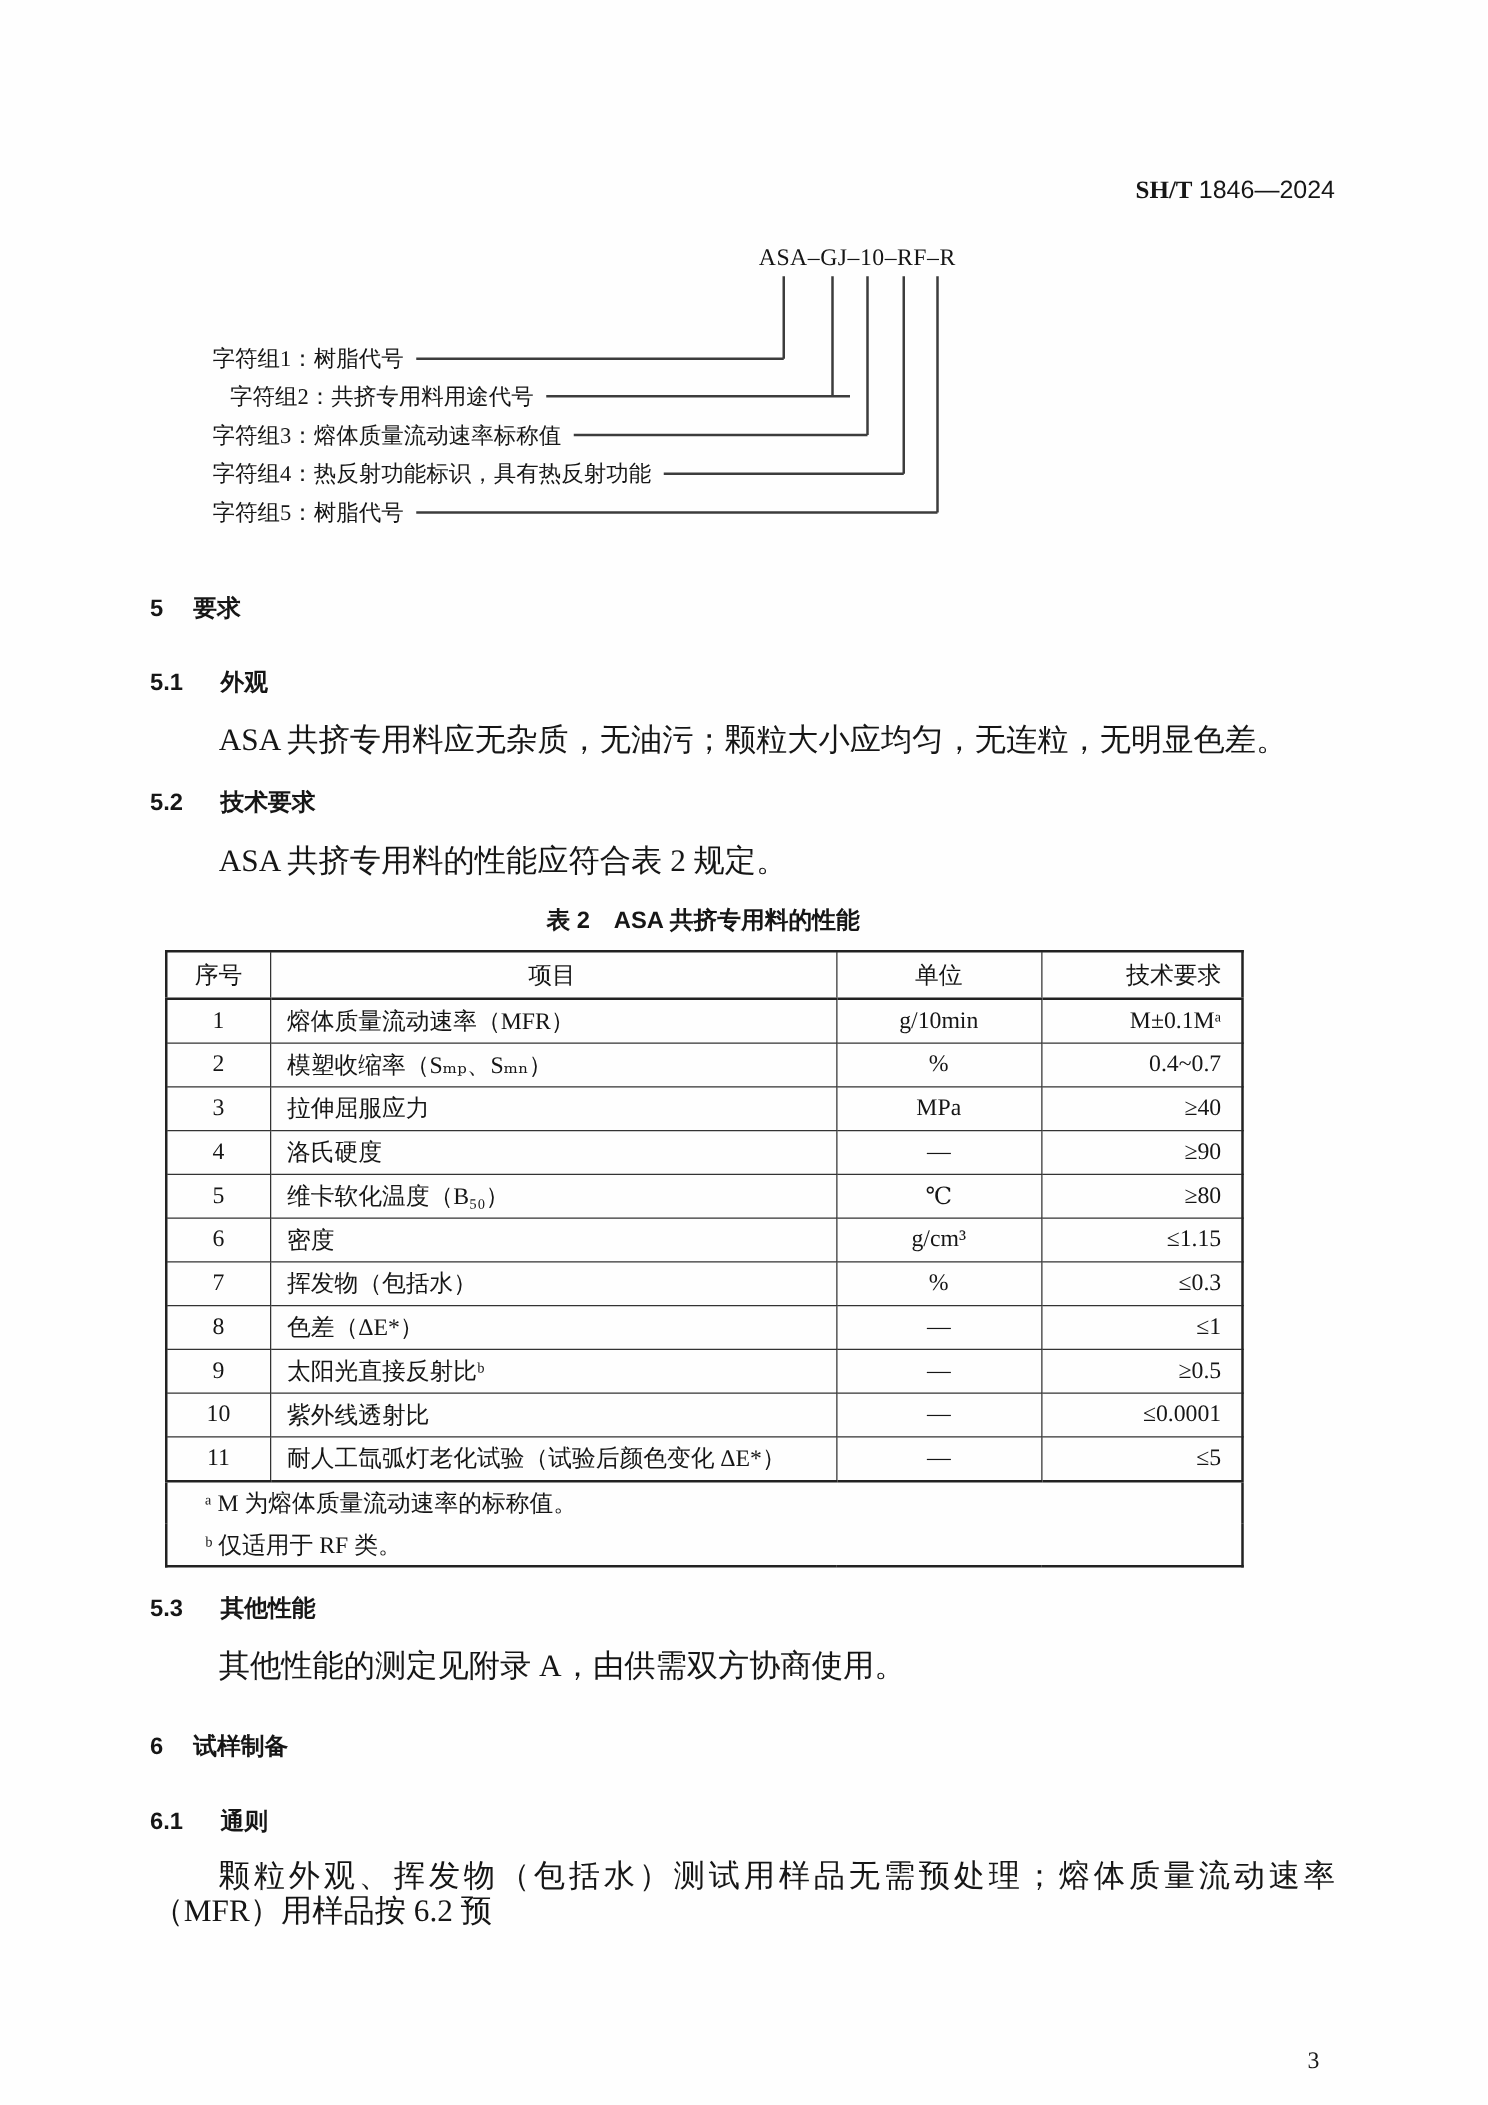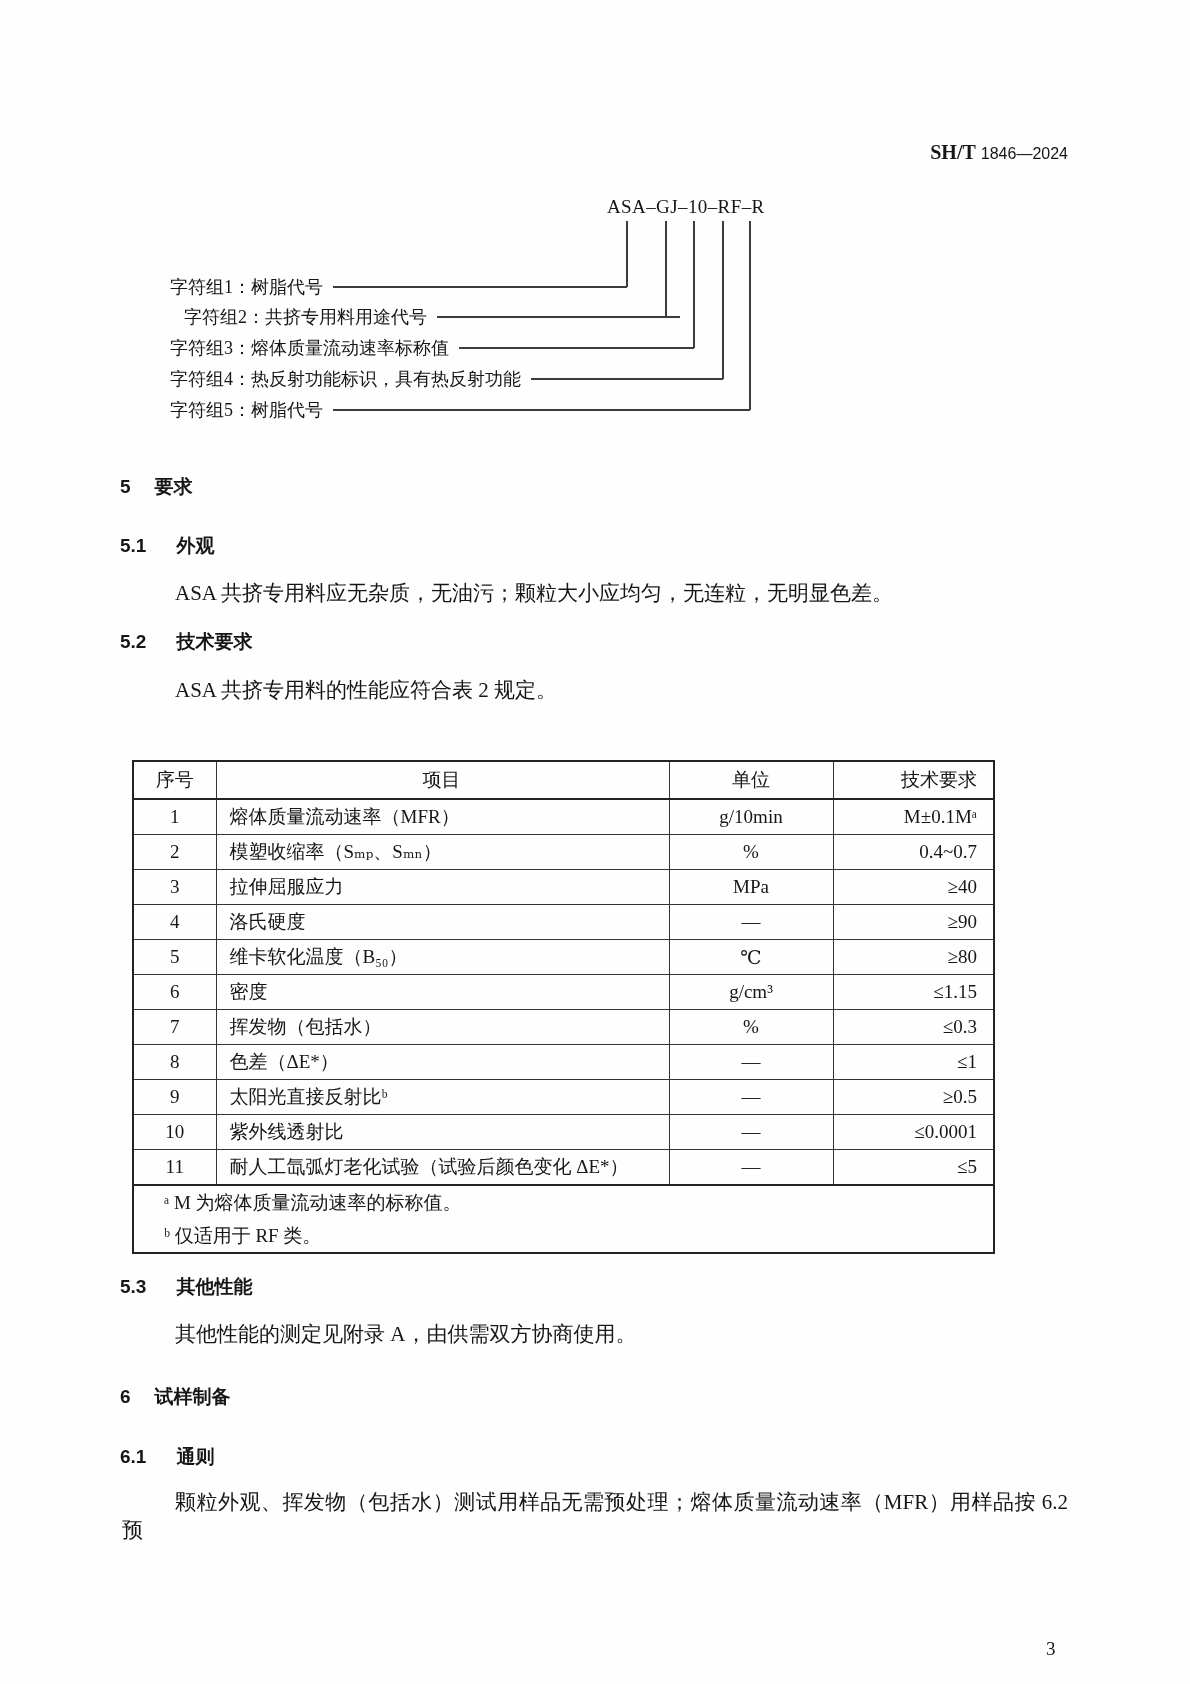--- a/index.html
+++ b/index.html
@@ -4,33 +4,33 @@
 <style>
   html,body{margin:0;padding:0;background:#ffffff;}
   .page{
     position:relative;width:1190px;height:1684px;margin:0 auto;
     background:#fefefe;overflow:hidden;
     font-family:"Liberation Serif","DejaVu Serif",serif;color:#161616;
   }
   
   .std-header{position:absolute;top:141px;right:122px;font-size:20px;white-space:nowrap;}
   .std-header .prefix{font-weight:bold;}
-  .std-header .num{font-family:"Liberation Sans","DejaVu Sans",sans-serif;font-size:16px;}
+  .std-header .num{font-family:"Liberation Sans","DejaVu Sans",sans-serif;font-size:20px;}
   
   .code-text{position:absolute;left:607px;top:196px;font-size:19px;letter-spacing:.4px;white-space:nowrap;}
   .vline{position:absolute;width:1.5px;background:#3c3c3c;}
   .code-row{position:absolute;left:170px;height:22px;display:flex;align-items:center;font-size:18px;white-space:nowrap;}
   .leader{flex:1;height:1.5px;background:#3c3c3c;margin-left:10px;}
   
   .sec{position:absolute;left:120px;font-family:"Liberation Sans","DejaVu Sans",sans-serif;
        font-weight:bold;font-size:19px;white-space:nowrap;}
   .sec .n1{display:inline-block;margin-right:24px;}
   .sec .n2{display:inline-block;margin-right:30px;}
   
-  .para{position:absolute;left:122px;width:946px;font-size:21px;line-height:28px;
+  .para{position:absolute;left:122px;width:946px;font-size:25px;line-height:28px;
         text-indent:53px;text-align:justify;}
   
   .tbl-caption{position:absolute;left:132px;top:723px;width:861px;text-align:center;
        font-family:"Liberation Sans","DejaVu Sans",sans-serif;font-weight:bold;font-size:19px;}
   table.perf{position:absolute;left:132px;top:760px;width:861px;border-collapse:collapse;
        table-layout:fixed;font-size:19px;border:2px solid #222;}
   table.perf td{border:1px solid #333;height:34px;padding:0 2px;overflow:hidden;white-space:nowrap;}
   table.perf tr.hd td{height:36px;border-bottom:2px solid #222;}
   table.perf td.c-no{text-align:center;}
   table.perf td.c-item{text-align:left;padding-left:13px;}
@@ -88,20 +88,21 @@
   <div class="sec" style="top:533px;">
     <span class="n2">5.1</span><span>外观</span>
   </div>
   <div class="para" style="top:579px;">ASA 共挤专用料应无杂质，无油污；颗粒大小应均匀，无连粒，无明显色差。</div>
 
   <div class="sec" style="top:629px;">
     <span class="n2">5.2</span><span>技术要求</span>
   </div>
   <div class="para" style="top:676px;">ASA 共挤专用料的性能应符合表 2 规定。</div>
 
+  <div class="tbl-caption">表 2　ASA 共挤专用料的性能</div>
 
   <table class="perf">
     <colgroup>
       <col style="width:83px">
         <col style="width:453px">
         <col style="width:164px">
         <col style="width:161px">
     </colgroup>
     <tbody>
         <tr class="hd">

